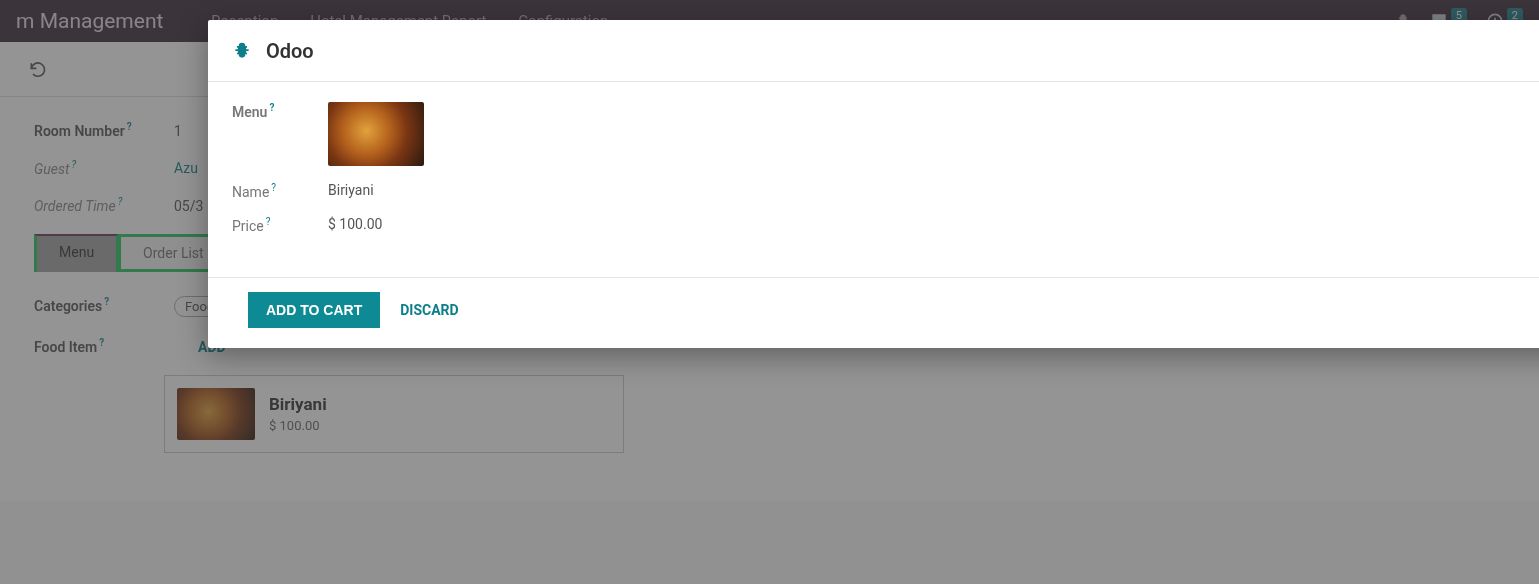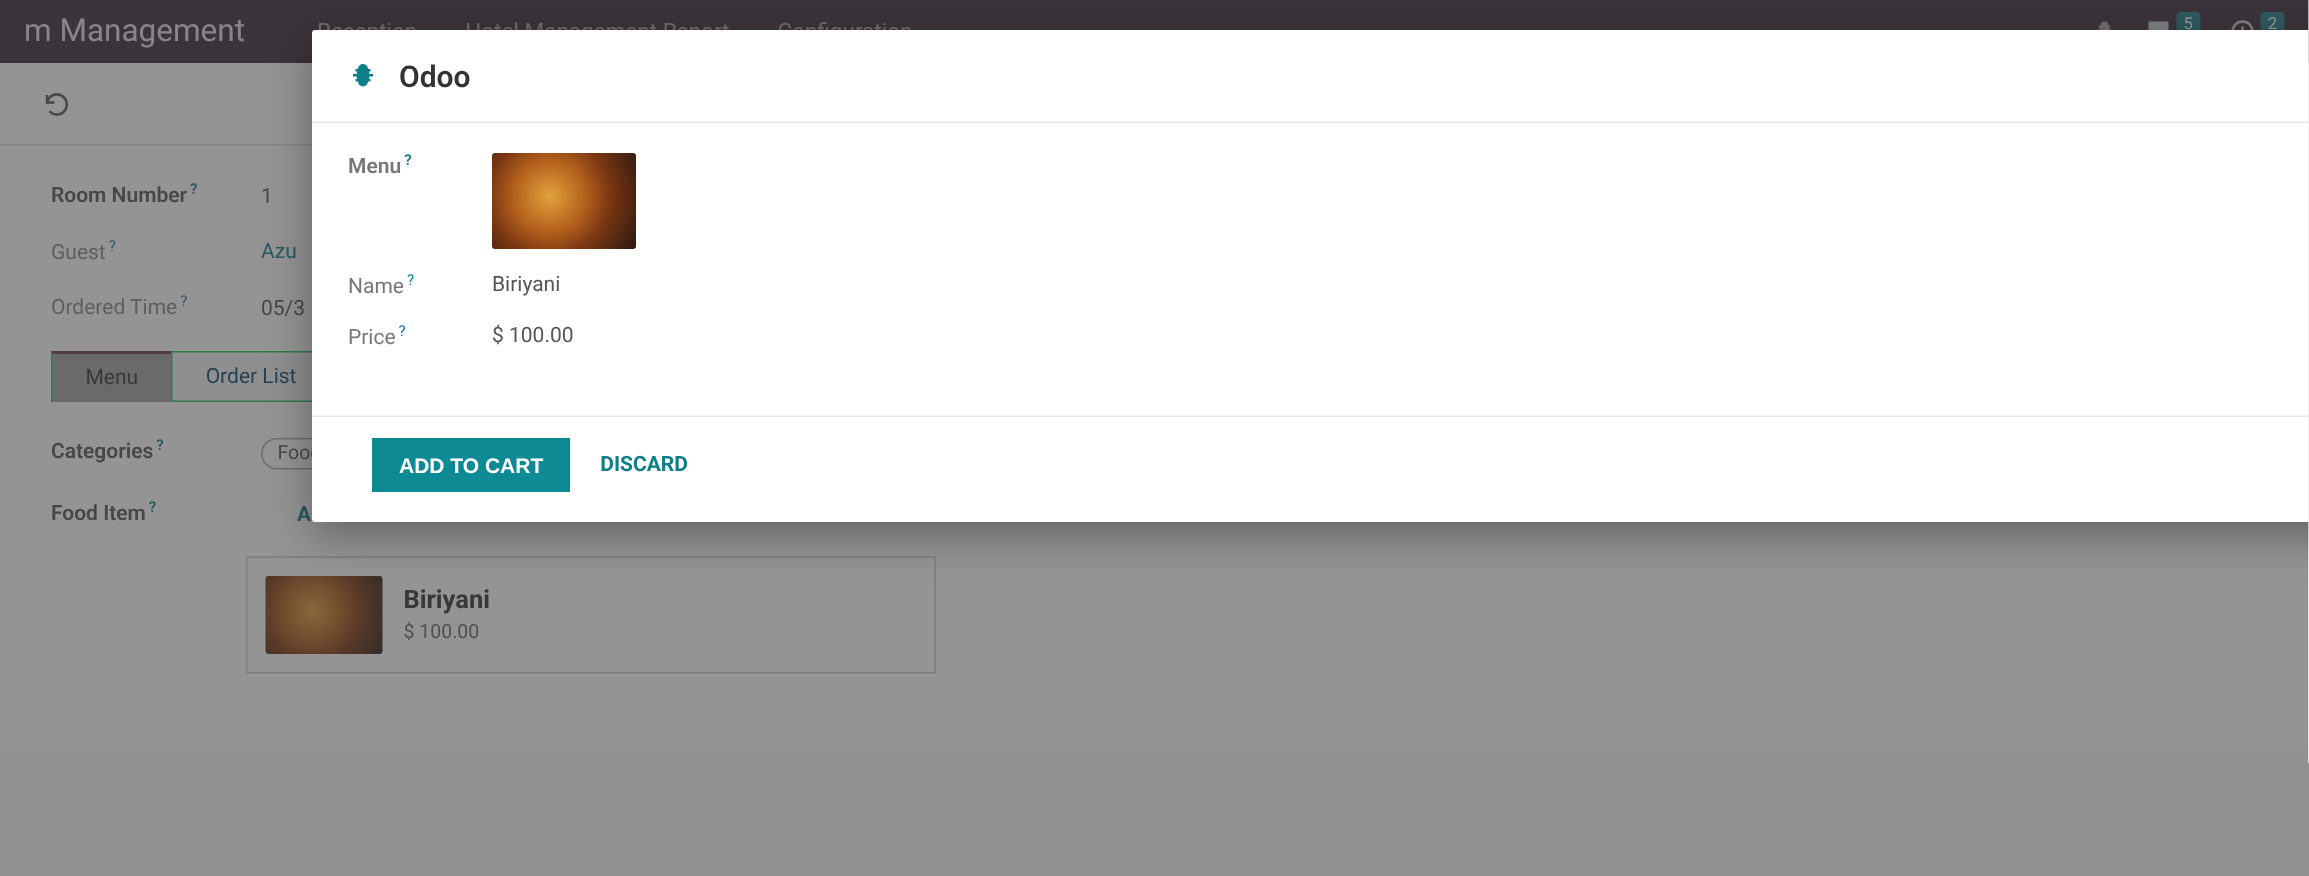--- a/index.html
+++ b/index.html
@@ -51,32 +51,32 @@
   }
   .subbar .undo-icon { font-size: 18px; color: #555; }
 
   
   .form-area {
     padding: 24px 34px;
     background: #fff;
   }
   .field-row { display: flex; margin-bottom: 20px; align-items: baseline; }
   .field-label { width: 140px; font-weight: 600; color: #555; }
-  .field-label.light { font-weight: 400; color: #888; }
+  .field-label.light { font-weight: 400; color: #888; font-style: italic; }
   .field-value { color: #555; }
   .field-value.link { color: #0d7e8a; }
   .help-q { color: #0d7e8a; font-size: 10px; vertical-align: super; margin-left: 2px; }
 
   
   .tabrow { display: flex; margin-top: 14px; }
   .tab {
     padding: 8px 22px;
-    border: 1px solid #22c55e;
+    border: 3px solid #22c55e;
     background: #f4f4f4;
-    color: #0c4a6e;
+    color: #737373;
     cursor: pointer;
     font-size: 14px;
   }
   .tab.active {
     background: #a3a3a3;
     color: #333;
     border-top: 2px solid #6a3b5e;
     border-bottom: none;
   }
   .tab + .tab { margin-left: -1px; }

